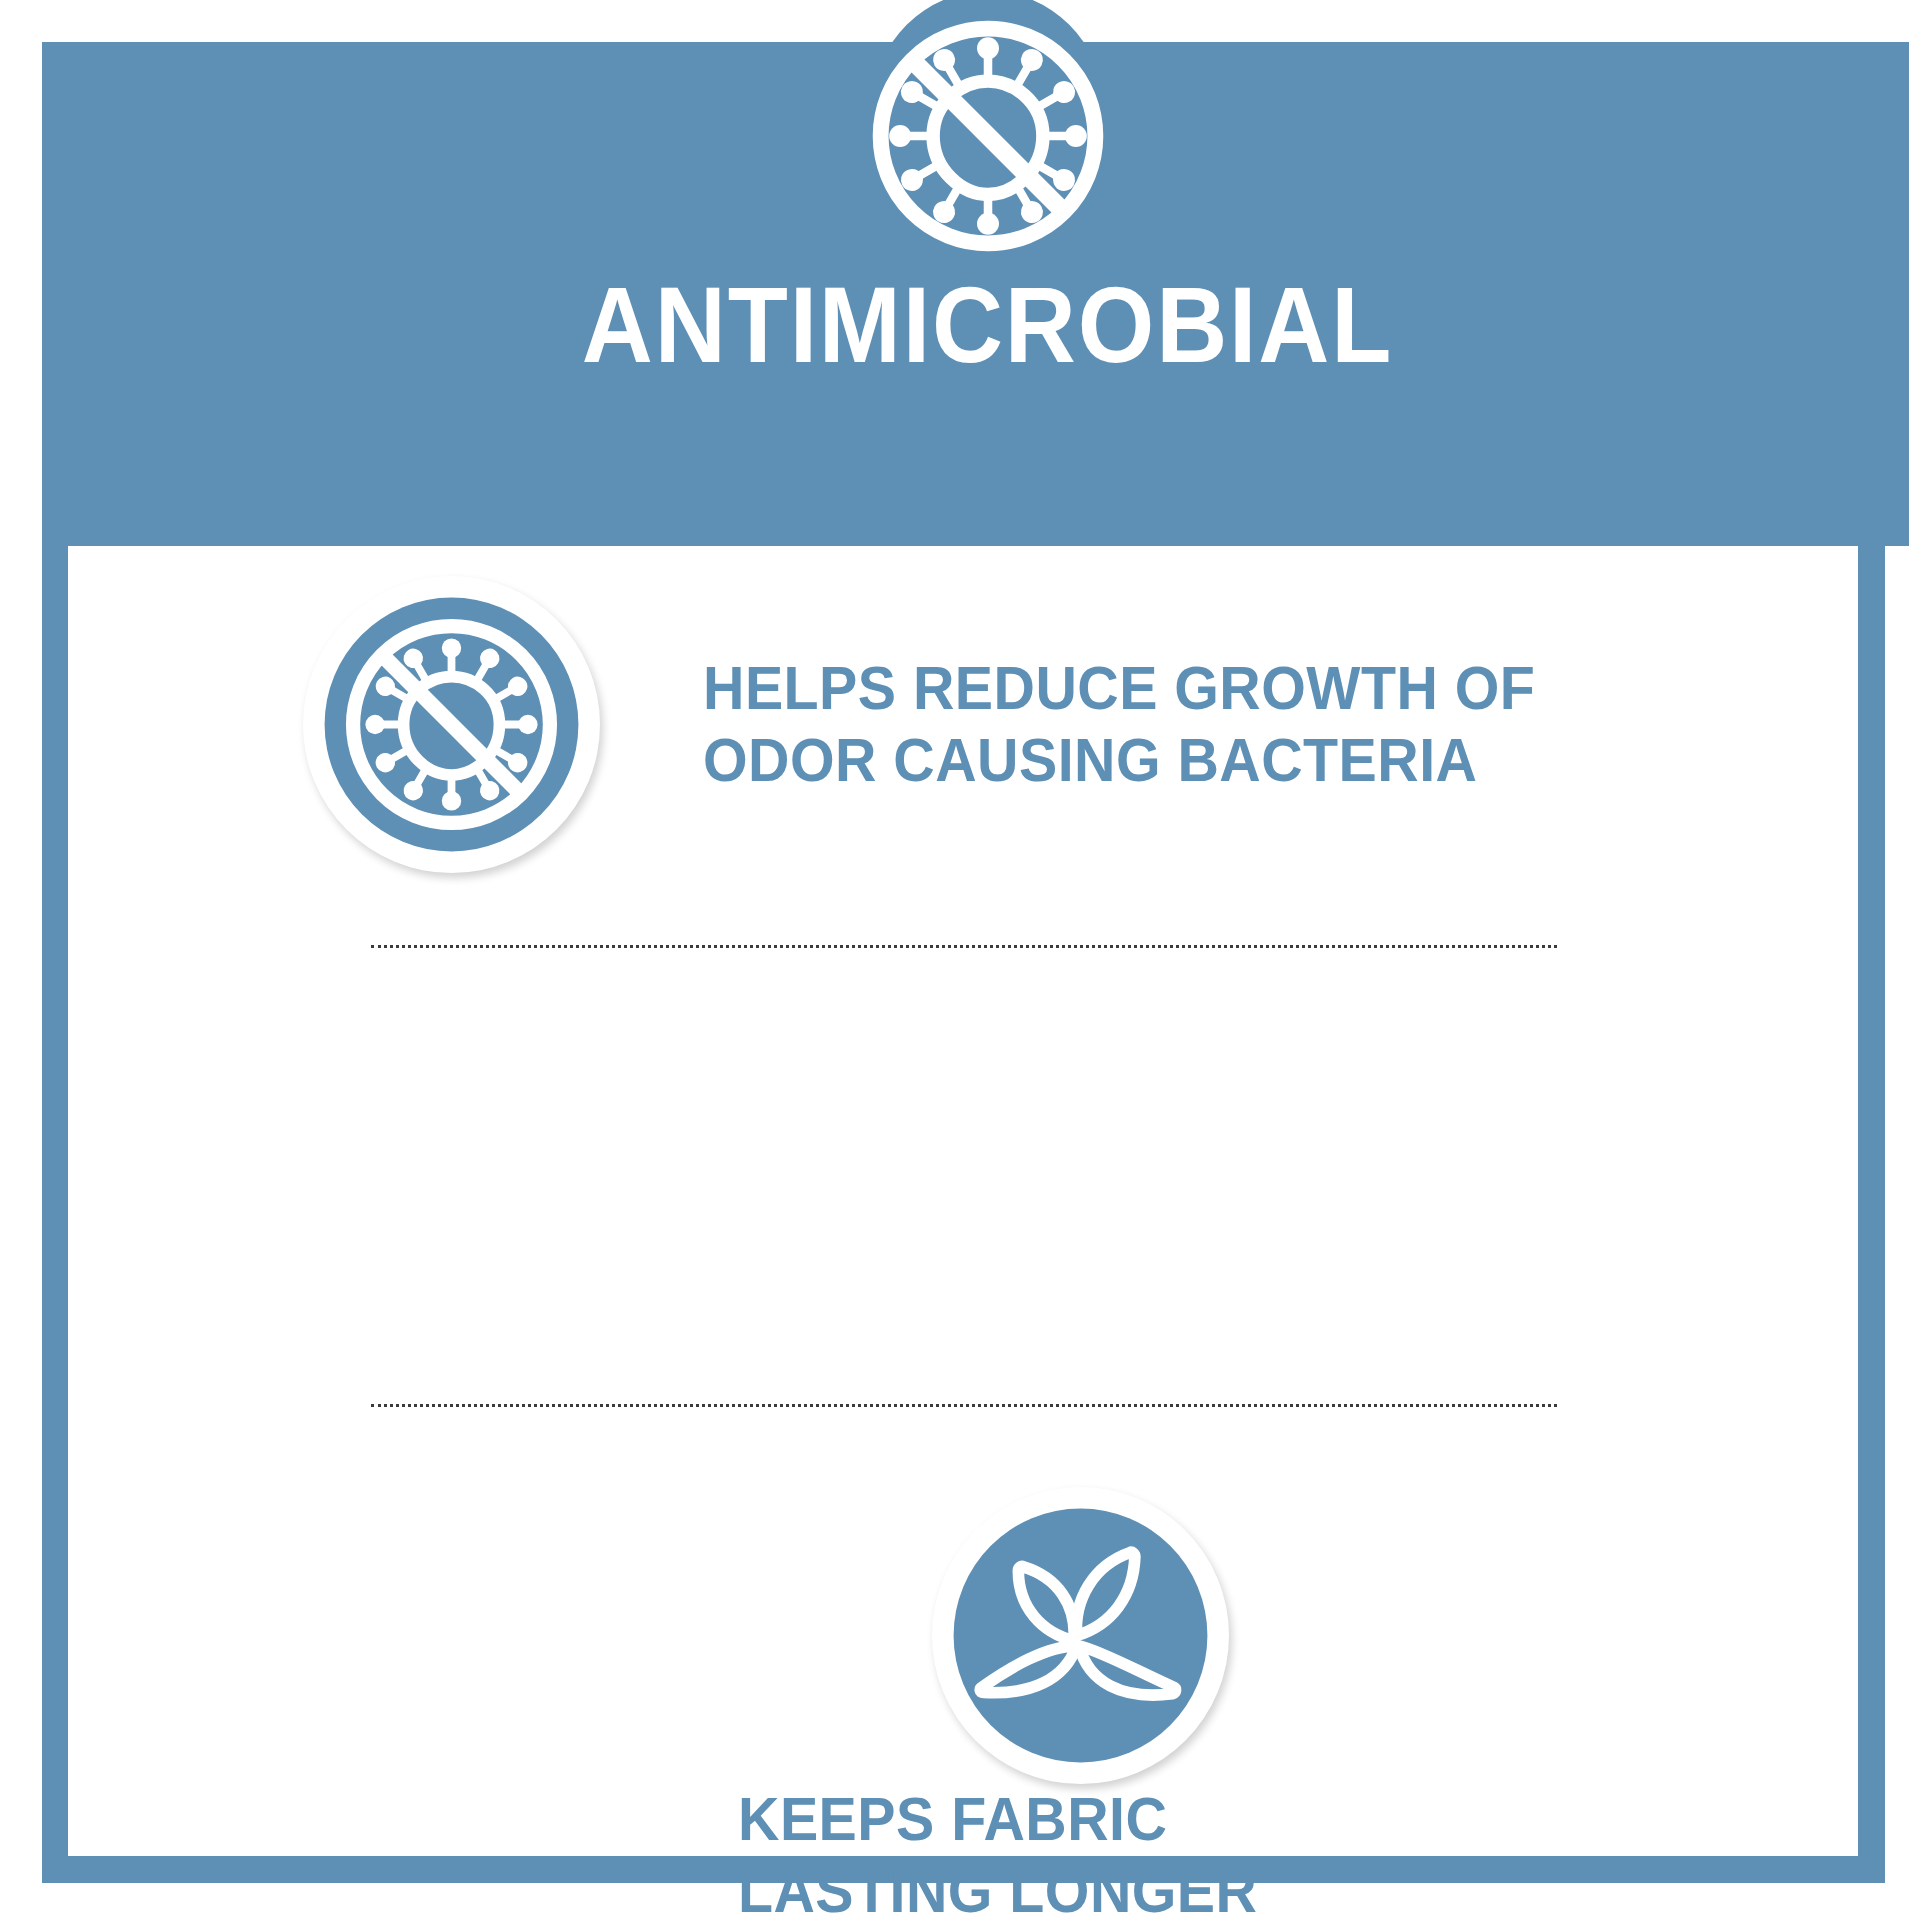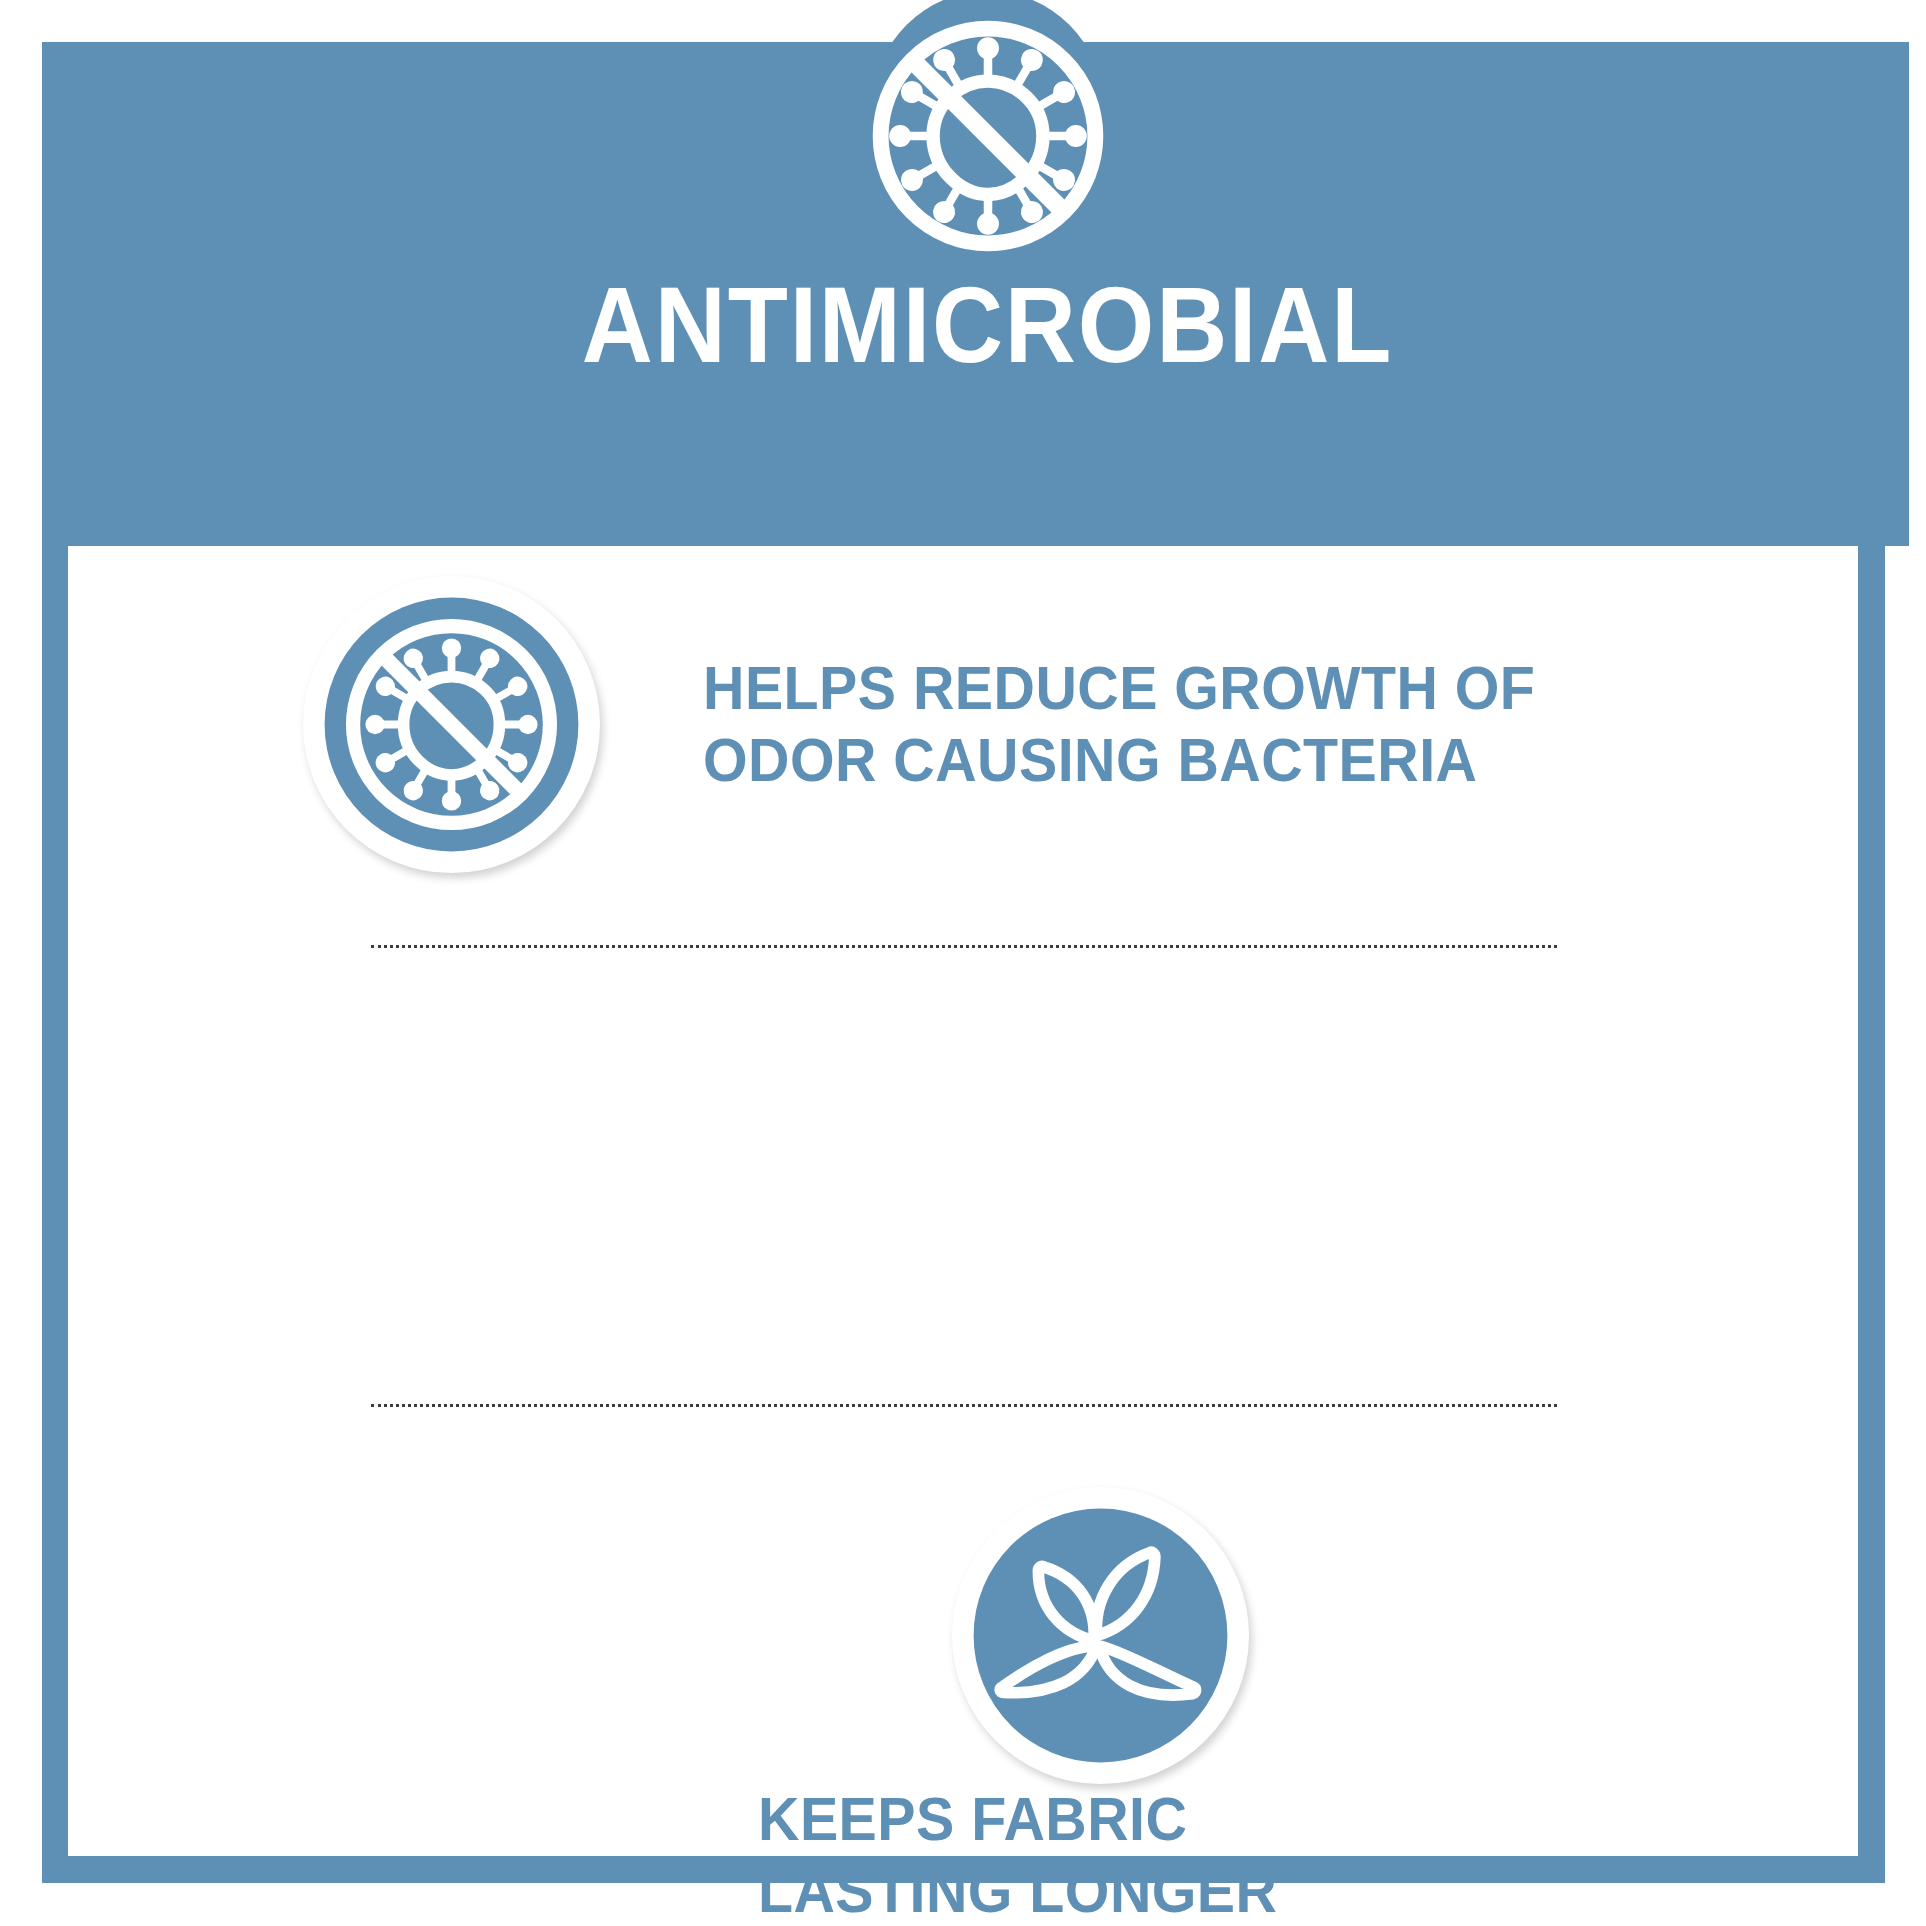--- a/index.html
+++ b/index.html
@@ -91,21 +91,20 @@
     white-space: nowrap;
   }
 
   
   .features {
     position: absolute;
     left: 68px;
     top: 485px;
     width: 1790px;
     height: 1371px;
-    padding-left: 40px;
   }
 
   .feature-row {
     position: absolute;
     left: 0;
     width: 100%;
     height: 317px;
     display: flex;
     flex-direction: row;
     align-items: center;

